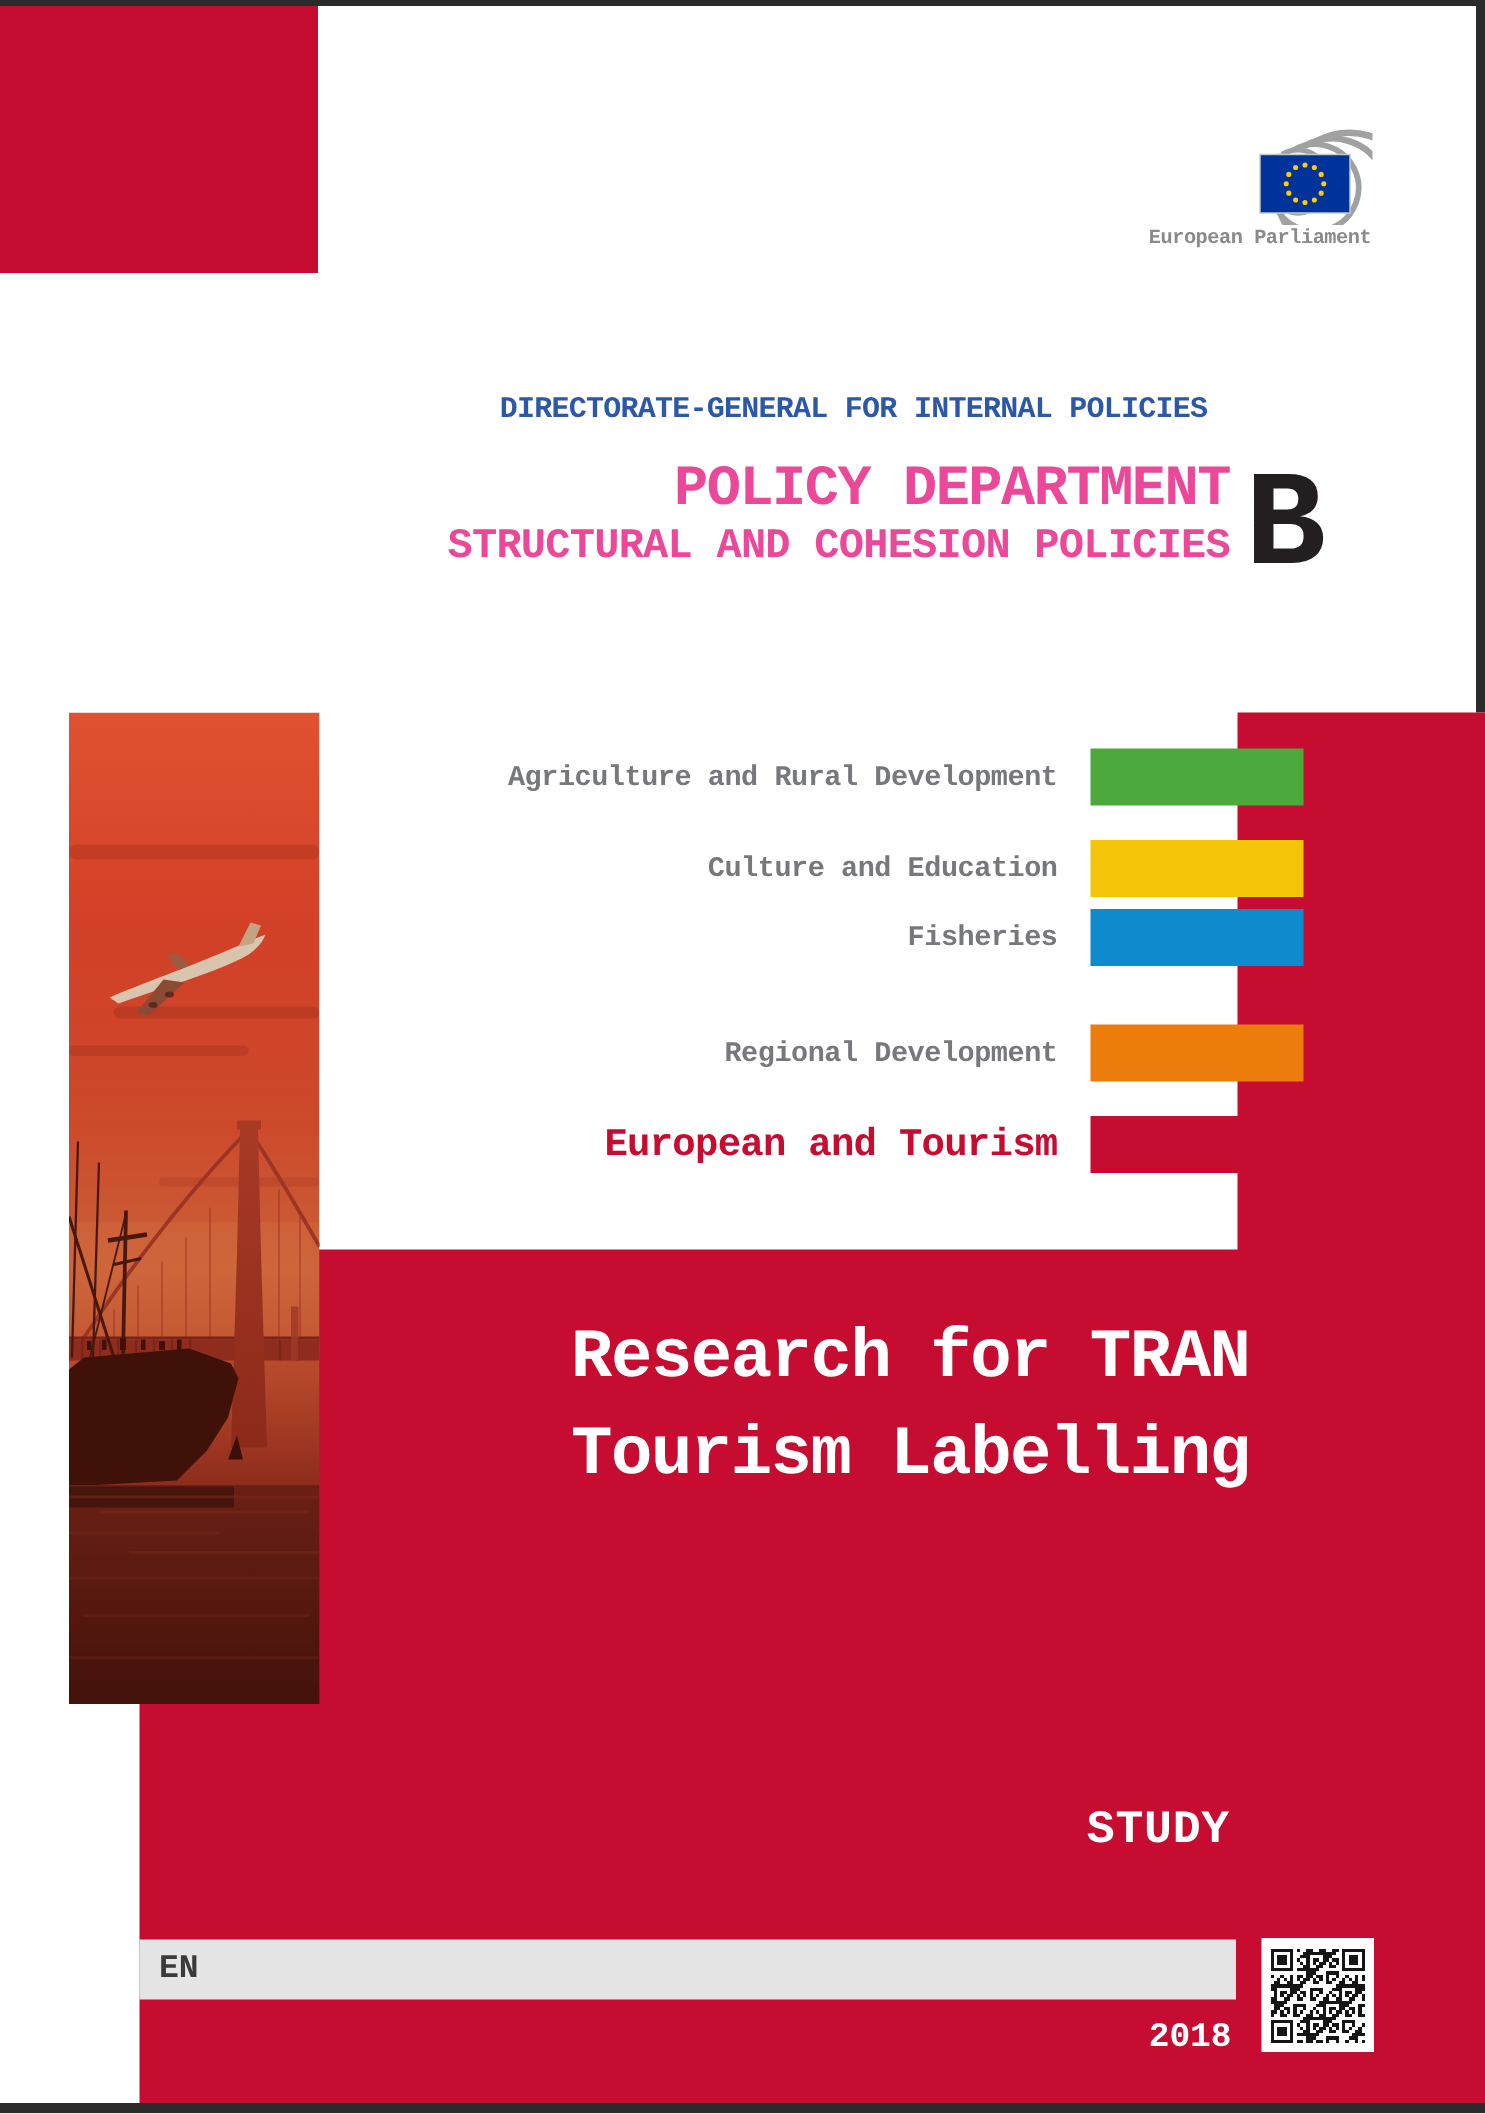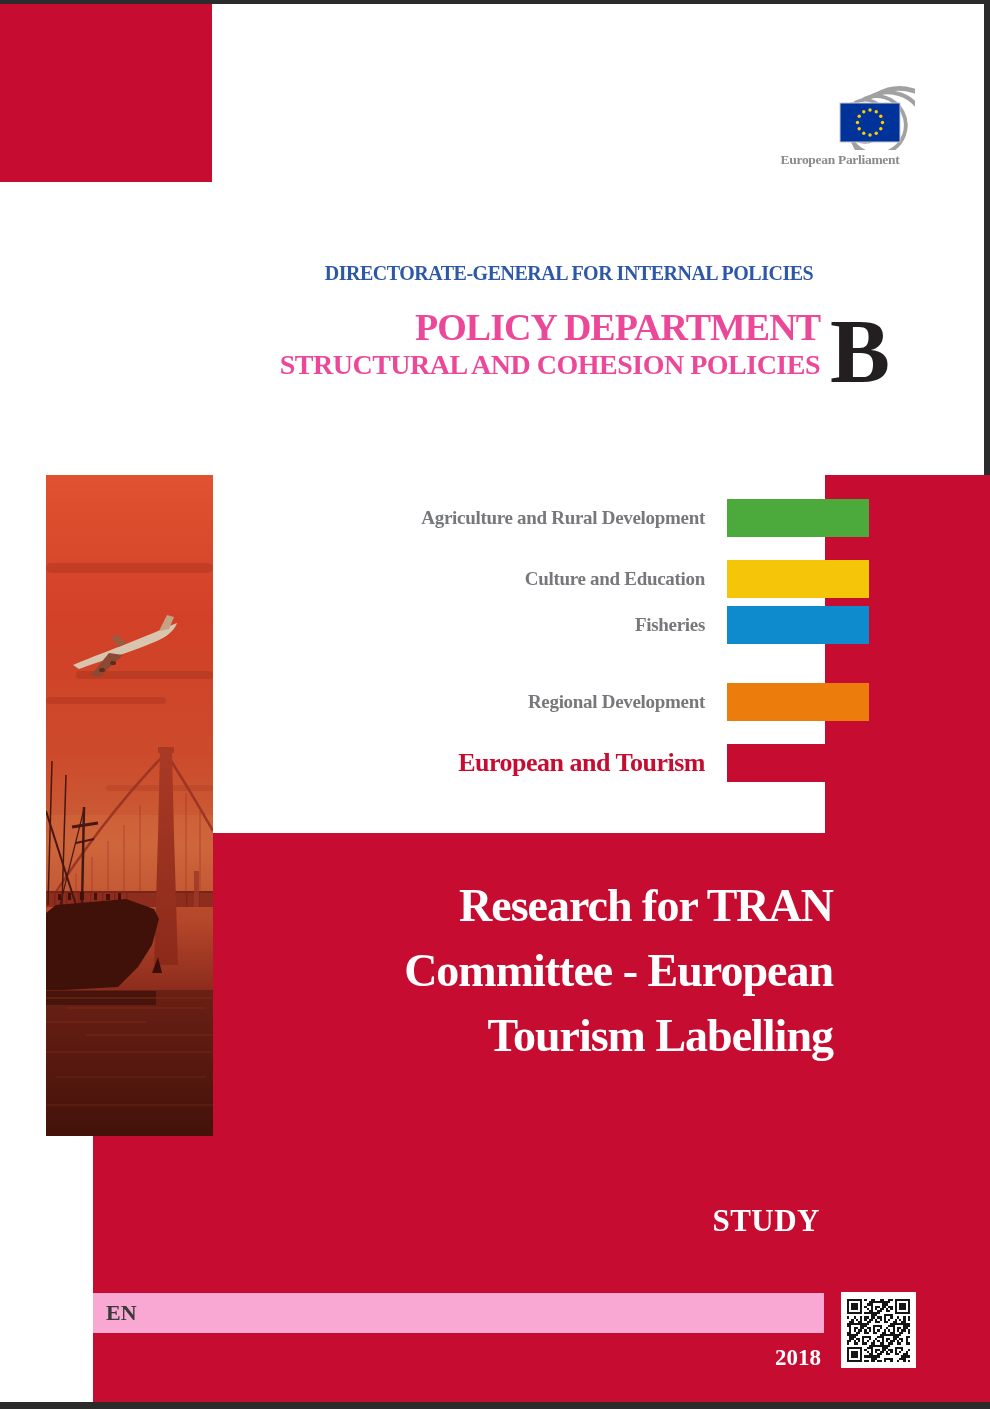--- a/index.html
+++ b/index.html
@@ -1,17 +1,17 @@
 <!DOCTYPE html>
 <html><head>
 <meta charset="utf-8">
 <style>
   html,body{margin:0;padding:0;background:#ffffff;}
   .page{position:relative;width:990px;height:1409px;background:#ffffff;overflow:hidden;
-        font-family:Liberation Serif, serif;}
+        font-family:Liberation Mono, monospace;}
   .abs{position:absolute;}
   
   .edge-top{left:0;top:0;width:990px;height:4px;background:#2b2b2b;}
   .edge-right{left:984px;top:4px;width:6px;height:471px;background:#2b2b2b;}
   .edge-bottom{left:0;top:1402px;width:990px;height:7px;background:#2b2b2b;}
   
   .corner-red{left:0;top:4px;width:212px;height:178px;background:#c60c30;}
   
   .logo{left:765px;top:66px;width:150px;height:102px;}
   .logo svg{display:block;}
@@ -33,21 +33,21 @@
   .policy-label{position:absolute;right:285px;height:38px;line-height:38px;z-index:2;
         font-size:19px;font-weight:bold;color:#77787b;letter-spacing:-0.3px;white-space:nowrap;}
   .policy-label.hl{font-size:26px;color:#c60c30;letter-spacing:-0.5px;}
   .policy-bar{position:absolute;left:727px;width:142px;height:38px;z-index:2;}
   .r1{top:499px;} .r2{top:560px;} .r3{top:606px;} .r4{top:683px;} .r5{top:744px;}
   
   .cover-title{left:215px;top:873px;width:618px;z-index:2;text-align:right;color:#ffffff;
         font-size:46px;font-weight:bold;line-height:65px;letter-spacing:-1px;}
   
   .doc-type{right:170px;top:1203px;z-index:2;color:#ffffff;font-size:31px;font-weight:bold;letter-spacing:0.5px;}
-  .lang-bar{left:93px;top:1293px;width:731px;height:40px;background:#f9a8d4;z-index:2;}
+  .lang-bar{left:93px;top:1293px;width:731px;height:40px;background:#e5e5e5;z-index:2;}
   .lang-label{padding-left:13px;font-size:22px;font-weight:bold;line-height:40px;color:#3a3a3a;}
   .year{right:169px;top:1345px;z-index:2;color:#ffffff;font-size:23px;font-weight:bold;}
   .qr{left:841px;top:1292px;width:75px;height:76px;background:#ffffff;z-index:2;
       display:flex;align-items:center;justify-content:center;}
 </style>
 </head>
 <body>
 
 <div class="page">
 
@@ -217,21 +217,20 @@
 
     <div class="policy-label r4">Regional Development</div>
     <div class="policy-bar r4" style="background-color: rgb(236, 125, 13);"></div>
 
     <div class="policy-label hl r5">European and Tourism</div>
     <div class="policy-bar r5" style="background-color: rgb(198, 12, 48);"></div>
   </div>
 
   <div class="abs cover-title">
     <div>Research for TRAN</div>
-    <div>Committee - European</div>
     <div>Tourism Labelling</div>
   </div>
 
   <div class="abs doc-type">STUDY</div>
 
   <div class="abs lang-bar">
     <div class="lang-label">EN</div>
   </div>
 
   <div class="abs year">2018</div>

